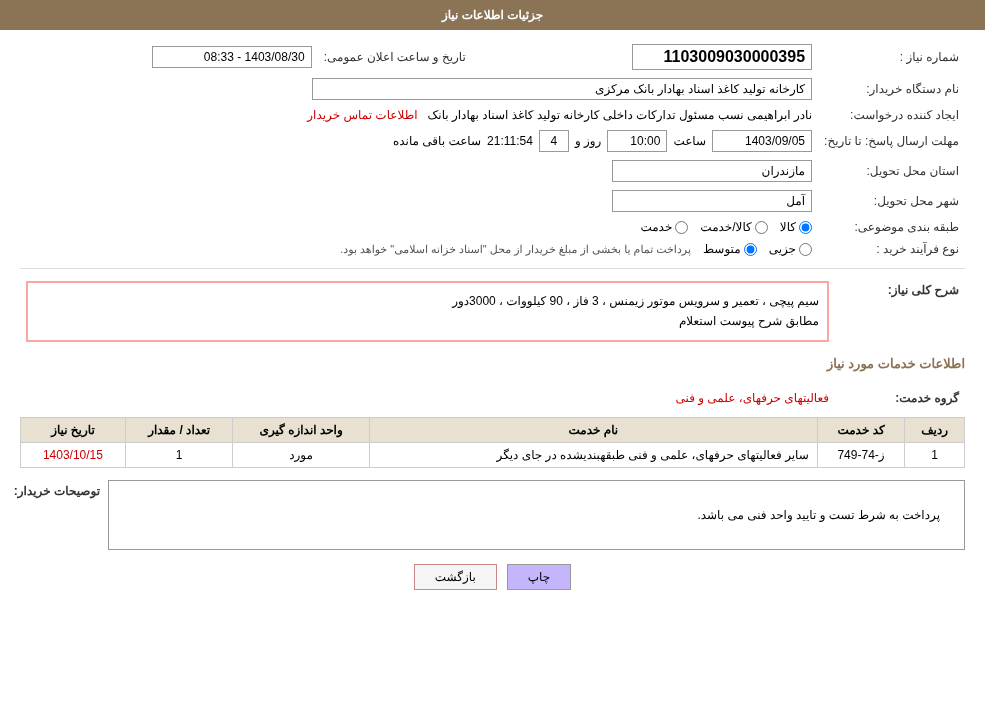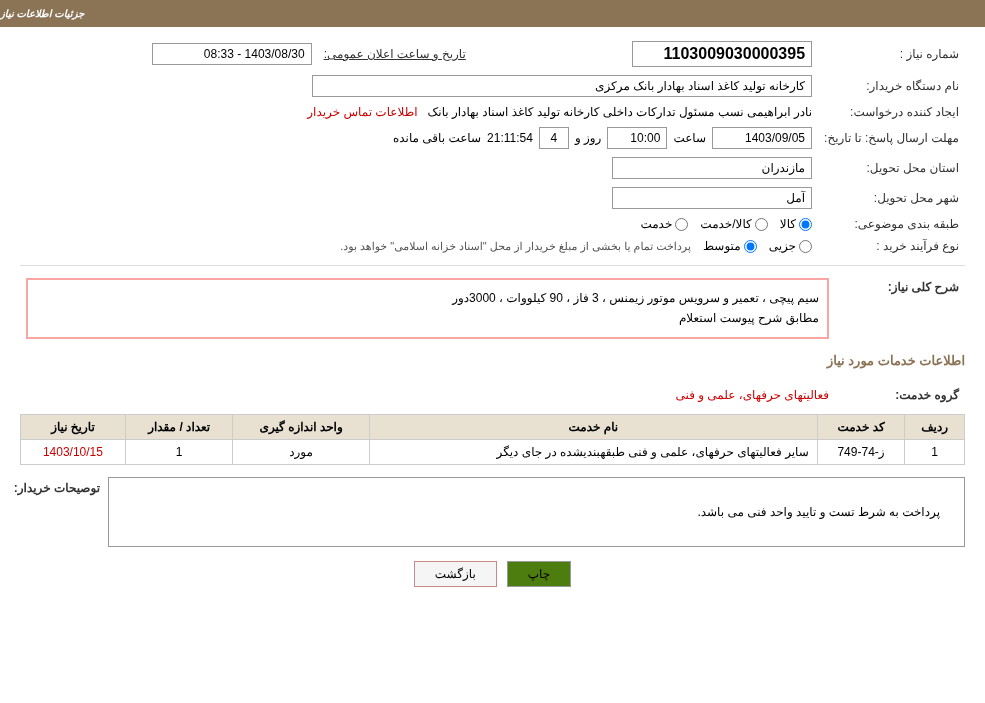--- a/index.html
+++ b/index.html
@@ -11,25 +11,24 @@
     }
     .page-wrapper {
       width: 985px;
       min-height: 703px;
       background: #fff;
       margin: 0 auto;
     }
     .header-bar {
       background: #8B7355;
       color: #fff;
-      text-align: left;
+      text-align: center;
       padding: 8px 0;
-      font-size: 10px;
+      font-size: 12px;
       font-weight: bold;
-      font-style: italic;
     }
     .content {
       padding: 10px 20px;
     }
     .info-table {
       width: 100%;
       border-collapse: collapse;
       margin-bottom: 8px;
     }
     .info-table td {
@@ -115,21 +114,21 @@
     }
     .btn {
       padding: 5px 20px;
       font-size: 12px;
       font-family: Tahoma, Arial, sans-serif;
       cursor: pointer;
       border: 1px solid #999;
       background: #f5f5f5;
     }
     .btn-print {
-      background: #4d7c0f;
+      background: #c4b5fd;
     }
     .btn-back {
       background: #f5f5f5;
       border: 1px solid #c88;
     }
     .radio-group {
       display: flex;
       gap: 12px;
       align-items: center;
       direction: rtl;
@@ -176,21 +175,21 @@
   <div class="content">
 
     <table class="info-table">
 
       <tbody>
           <tr>
         <td class="label-cell">شماره نیاز :</td>
         <td class="value-cell">
           <span class="input-box input-box-medium" style="min-width:180px;font-size:16px;font-weight:bold;">1103009030000395</span>
         </td>
-        <td class="label-cell" style="padding-right:20px;text-decoration:underline;">تاریخ و ساعت اعلان عمومی:</td>
+        <td class="label-cell" style="padding-right:20px;">تاریخ و ساعت اعلان عمومی:</td>
         <td class="value-cell">
           <span class="input-box" style="min-width:160px;">1403/08/30 - 08:33</span>
         </td>
       </tr>
 
       <tr>
         <td class="label-cell">نام دستگاه خریدار:</td>
         <td colspan="3" class="value-cell">
           <span class="input-box" style="min-width:500px;">کارخانه تولید کاغذ اسناد بهادار بانک مرکزی</span>
         </td>

